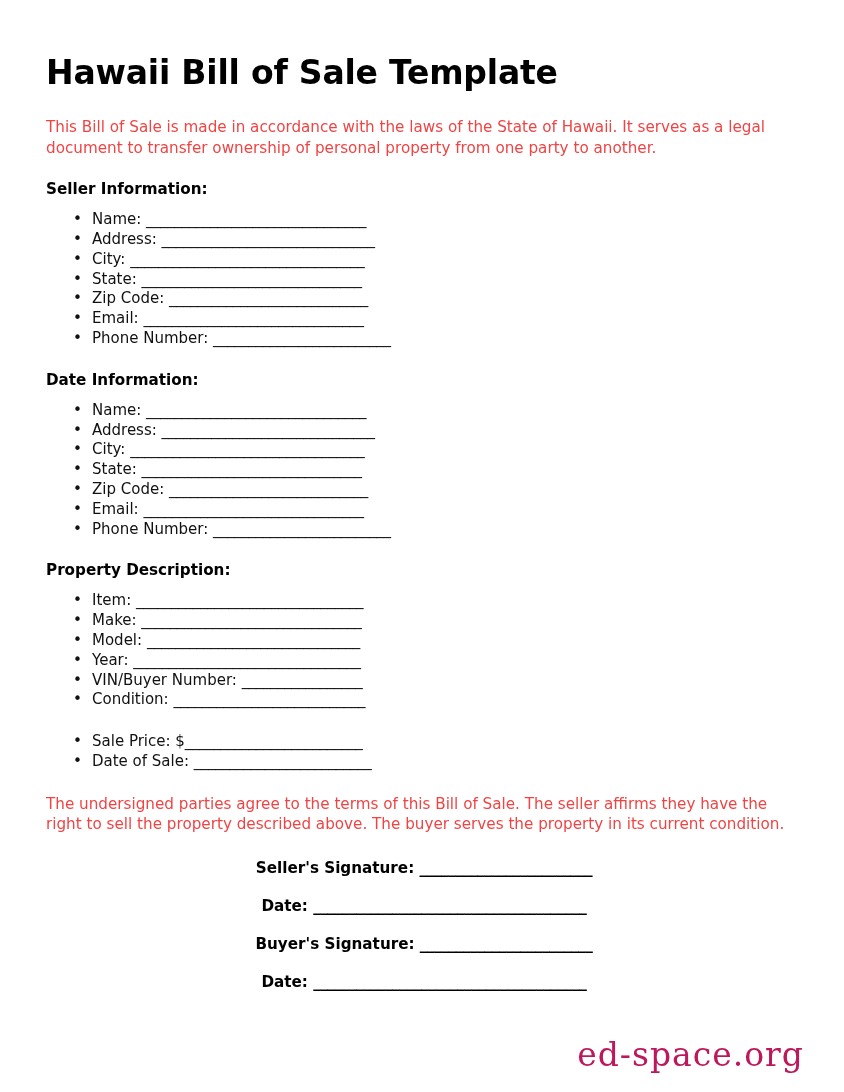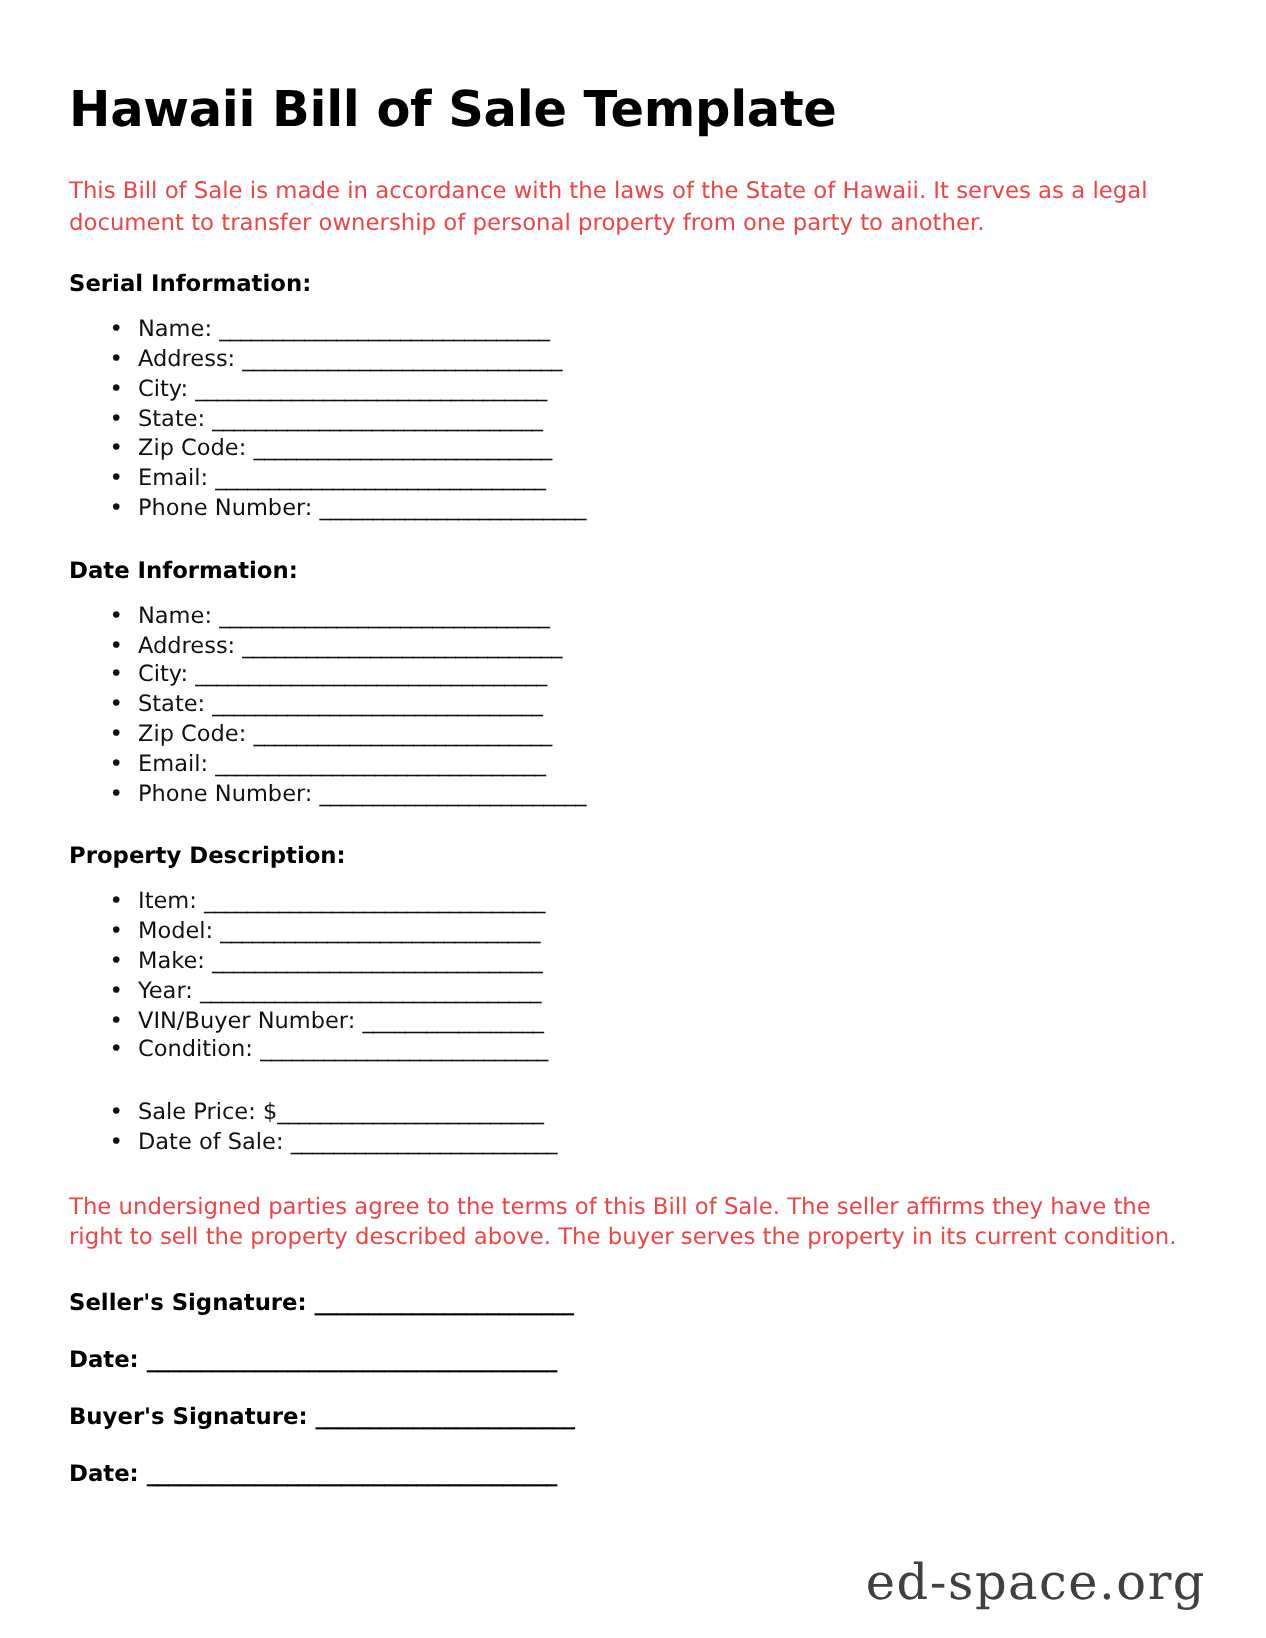--- a/index.html
+++ b/index.html
@@ -77,44 +77,45 @@
   .sig-block {
     margin-top: 24px;
   }
   .sig-line {
     font-size: 15.2px;
     font-weight: bold;
     line-height: 19px;
     margin: 0 0 19px 0;
     color: #000;
     white-space: nowrap;
+    text-align: center;
   }
   .watermark {
     position: absolute;
     right: 30px;
     bottom: 18px;
     font-family: "DejaVu Serif", serif;
     font-size: 33px;
     letter-spacing: 1px;
-    color: #404040;
+    color: #be185d;
     white-space: nowrap;
     margin-top: 24px;
   }
 </style>
 </head>
 <body>
 
 <div class="page">
   <div class="content">
 
     <h1 class="doc-title">Hawaii Bill of Sale Template</h1>
 
     <p class="para">This Bill of Sale is made in accordance with the laws of the State of Hawaii. It serves as a legal document to transfer ownership of personal property from one party to another.</p>
 
-    <h2 class="section-heading">Serial Information:</h2>
+    <h2 class="section-heading">Seller Information:</h2>
     <ul class="field-list">
       <li><span>Name:</span> <span class="rule">_______________________________</span></li>
       <li><span>Address:</span> <span class="rule">______________________________</span></li>
       <li><span>City:</span> <span class="rule">_________________________________</span></li>
       <li><span>State:</span> <span class="rule">_______________________________</span></li>
       <li><span>Zip Code:</span> <span class="rule">____________________________</span></li>
       <li><span>Email:</span> <span class="rule">_______________________________</span></li>
       <li><span>Phone Number:</span> <span class="rule">_________________________</span></li>
     </ul>
 
@@ -125,22 +126,22 @@
       <li><span>City:</span> <span class="rule">_________________________________</span></li>
       <li><span>State:</span> <span class="rule">_______________________________</span></li>
       <li><span>Zip Code:</span> <span class="rule">____________________________</span></li>
       <li><span>Email:</span> <span class="rule">_______________________________</span></li>
       <li><span>Phone Number:</span> <span class="rule">_________________________</span></li>
     </ul>
 
     <h2 class="section-heading">Property Description:</h2>
     <ul class="field-list">
       <li><span>Item:</span> <span class="rule">________________________________</span></li>
+      <li><span>Make:</span> <span class="rule">_______________________________</span></li>
       <li><span>Model:</span> <span class="rule">______________________________</span></li>
-      <li><span>Make:</span> <span class="rule">_______________________________</span></li>
       <li><span>Year:</span> <span class="rule">________________________________</span></li>
       <li><span>VIN/Buyer Number:</span> <span class="rule">_________________</span></li>
       <li><span>Condition:</span> <span class="rule">___________________________</span></li>
     </ul>
 
     <ul class="field-list">
       <li><span>Sale Price: $</span><span class="rule">_________________________</span></li>
       <li><span>Date of Sale:</span> <span class="rule">_________________________</span></li>
     </ul>
 

